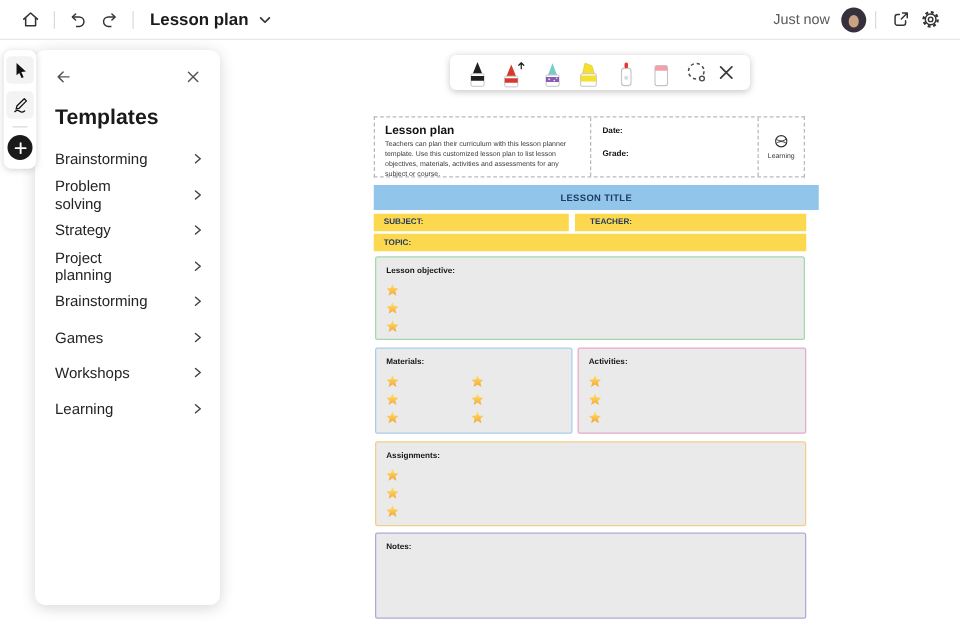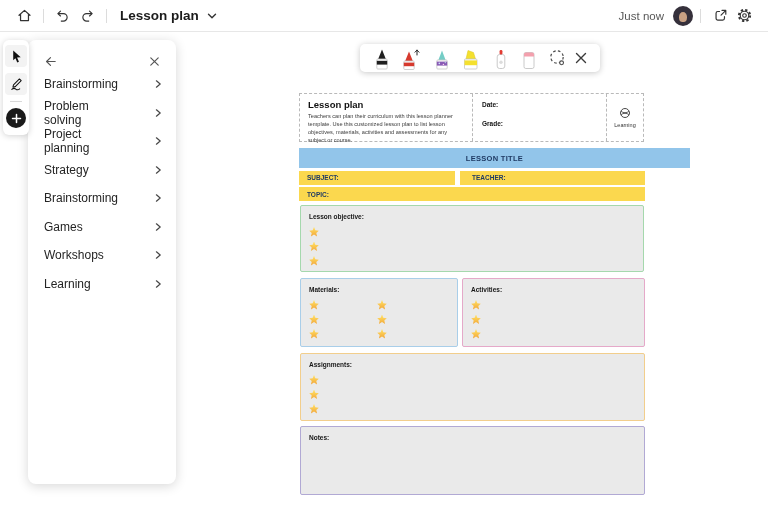--- a/index.html
+++ b/index.html
@@ -60,21 +60,21 @@
     background:#fff;display:flex;}
   .hdr-col1{width:173px;border-right:1px dashed #b9b9b9;padding:5px 8px;box-sizing:border-box;}
   .hdr-col2{width:134px;border-right:1px dashed #b9b9b9;padding:7px 9px;box-sizing:border-box;}
   .hdr-col3{flex:1;display:flex;flex-direction:column;align-items:center;justify-content:center;gap:3px;}
   .hdr-title{font-size:9.5px;font-weight:700;color:#111;}
   .hdr-desc{font-size:5.6px;line-height:1.45;color:#3c3c3c;margin-top:2px;}
   .hdr-field{font-size:6.5px;font-weight:700;color:#111;}
   .hdr-field + .hdr-field{margin-top:12px;}
   .badge-label{font-size:5.5px;color:#333;}
 
-  .title-bar{left:299px;top:148px;width:391px;height:20px;display:flex;align-items:center;
+  .title-bar{left:299px;top:148px;width:356px;height:20px;display:flex;align-items:center;
     justify-content:center;font-size:7.5px;font-weight:700;letter-spacing:.3px;}
   .field-bar{height:14px;display:flex;align-items:center;font-size:6.5px;font-weight:700;
     color:#1f3a63;padding:0 8px;box-sizing:border-box;}
   .fb-subject{left:299px;top:170.5px;width:156px;}
   .fb-teacher{left:460px;top:170.5px;width:185px;padding-left:12px;}
   .fb-topic{left:299px;top:187px;width:346px;}
 
   .section-box{border:1px solid;border-radius:2px;padding:7px 8px;box-sizing:border-box;}
   .section-label{font-size:6.5px;font-weight:700;color:#161616;}
   .stars{display:grid;grid-template-columns:repeat(var(--cols,1),68px);row-gap:4.5px;margin-top:7px;}
@@ -186,47 +186,48 @@
       </span>
     </div>
     <div class="icon-btn" style="width:18px;height:18px;">
       <span>
         <svg width="13" height="13" viewBox="0 0 14 14">
             <path d="M3 3 L11 11 M11 3 L3 11" stroke="#555" stroke-width="1.25" stroke-linecap="round"></path>
           </svg>
       </span>
     </div>
   </div>
+  <div class="panel-title">Templates</div>
   <div>
     <div class="tmpl-item">
       <span>Brainstorming</span>
       <span>
           <svg width="10" height="10" viewBox="0 0 10 10">
             <path d="M3.4 1.8 L7.2 5 L3.4 8.2" fill="none" stroke="#444" stroke-width="1.2" stroke-linecap="round" stroke-linejoin="round"></path>
           </svg>
         </span>
     </div>
     <div class="tmpl-item">
       <span>Problem solving</span>
       <span>
           <svg width="10" height="10" viewBox="0 0 10 10">
             <path d="M3.4 1.8 L7.2 5 L3.4 8.2" fill="none" stroke="#444" stroke-width="1.2" stroke-linecap="round" stroke-linejoin="round"></path>
           </svg>
         </span>
     </div>
     <div class="tmpl-item">
+      <span>Strategy</span>
+      <span>
+          <svg width="10" height="10" viewBox="0 0 10 10">
+            <path d="M3.4 1.8 L7.2 5 L3.4 8.2" fill="none" stroke="#444" stroke-width="1.2" stroke-linecap="round" stroke-linejoin="round"></path>
+          </svg>
+        </span>
+    </div>
+    <div class="tmpl-item">
       <span>Project planning</span>
-      <span>
-          <svg width="10" height="10" viewBox="0 0 10 10">
-            <path d="M3.4 1.8 L7.2 5 L3.4 8.2" fill="none" stroke="#444" stroke-width="1.2" stroke-linecap="round" stroke-linejoin="round"></path>
-          </svg>
-        </span>
-    </div>
-    <div class="tmpl-item">
-      <span>Strategy</span>
       <span>
           <svg width="10" height="10" viewBox="0 0 10 10">
             <path d="M3.4 1.8 L7.2 5 L3.4 8.2" fill="none" stroke="#444" stroke-width="1.2" stroke-linecap="round" stroke-linejoin="round"></path>
           </svg>
         </span>
     </div>
     <div class="tmpl-item">
       <span>Brainstorming</span>
       <span>
           <svg width="10" height="10" viewBox="0 0 10 10">

